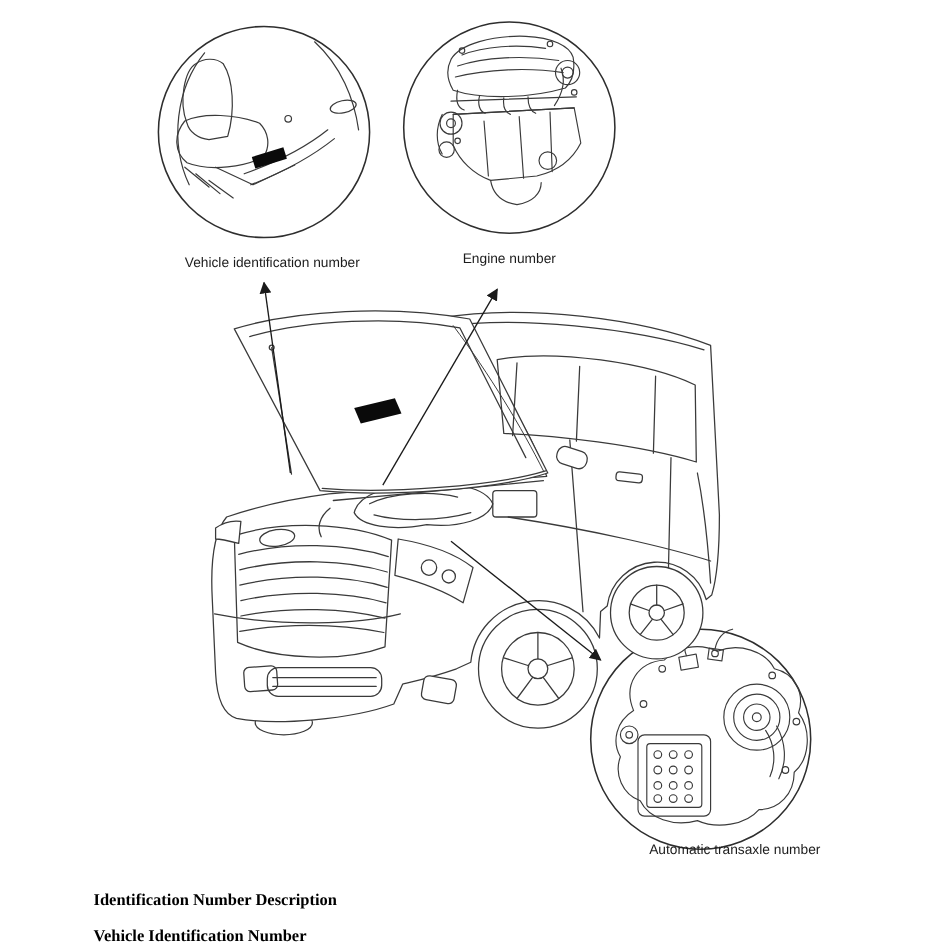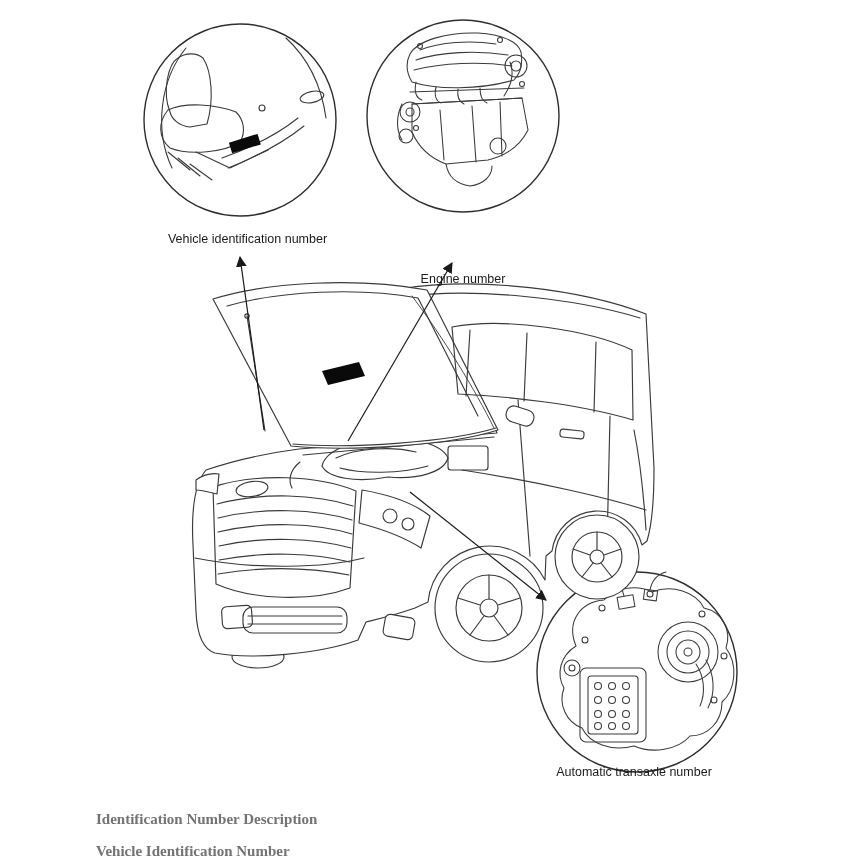--- a/index.html
+++ b/index.html
@@ -13,30 +13,30 @@
   }
   .figure-svg { position: absolute; left: 0; top: 0; }
   .callout-label {
     position: absolute;
     text-align: center;
     font-size: 12.5px;
     line-height: 1.3;
     color: #1c1c1c;
   }
   .label-vin   { left: 150px; top: 231px; width: 195px; }
-  .label-engine{ left: 365px; top: 227px; width: 196px; margin-top: 44px; }
-  .label-trans { left: 534px; top: 764px; width: 200px; }
+  .label-engine{ left: 365px; top: 227px; width: 196px; }
+  .label-trans { left: 568px; top: 764px; width: 200px; }
   .doc-heading {
     position: absolute;
-    left: 96px;
+    left: 85px;
     margin: 0;
     font-family: "Liberation Serif", serif;
     font-size: 15px;
     font-weight: bold;
-    color: #737373;
+    color: #000000;
     white-space: nowrap;
   }
   .heading-1 { top: 811px; }
   .heading-2 { top: 843px; }
 </style>
 </head>
 <body>
 
 <div class="page">
 

